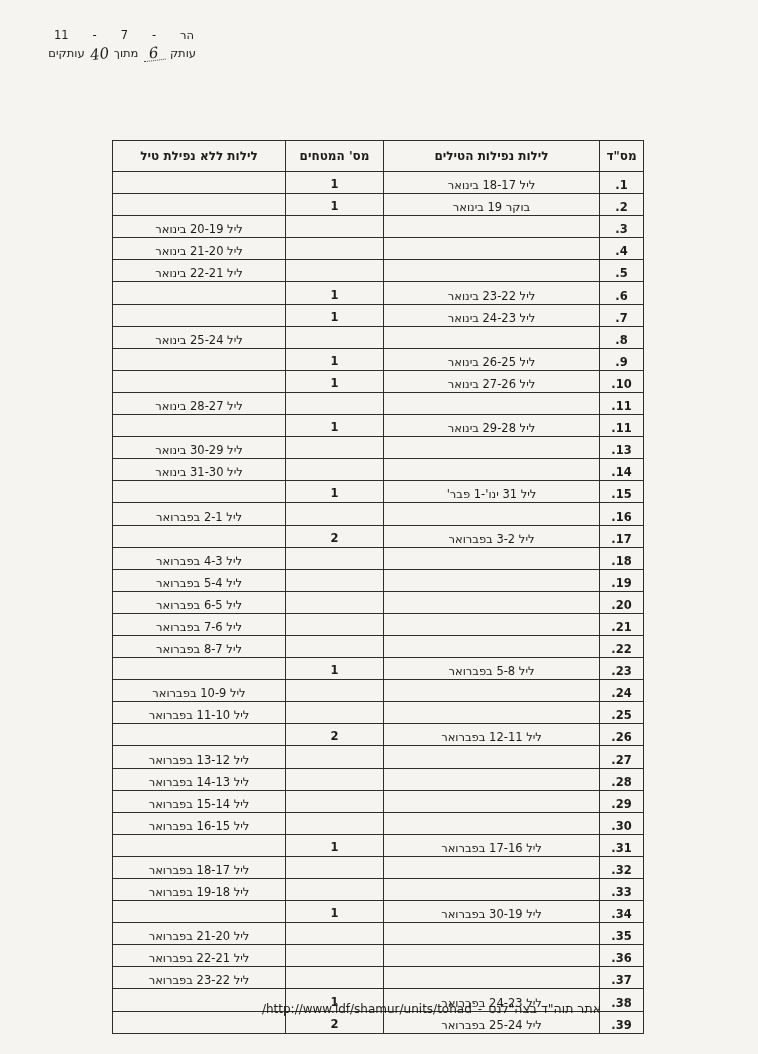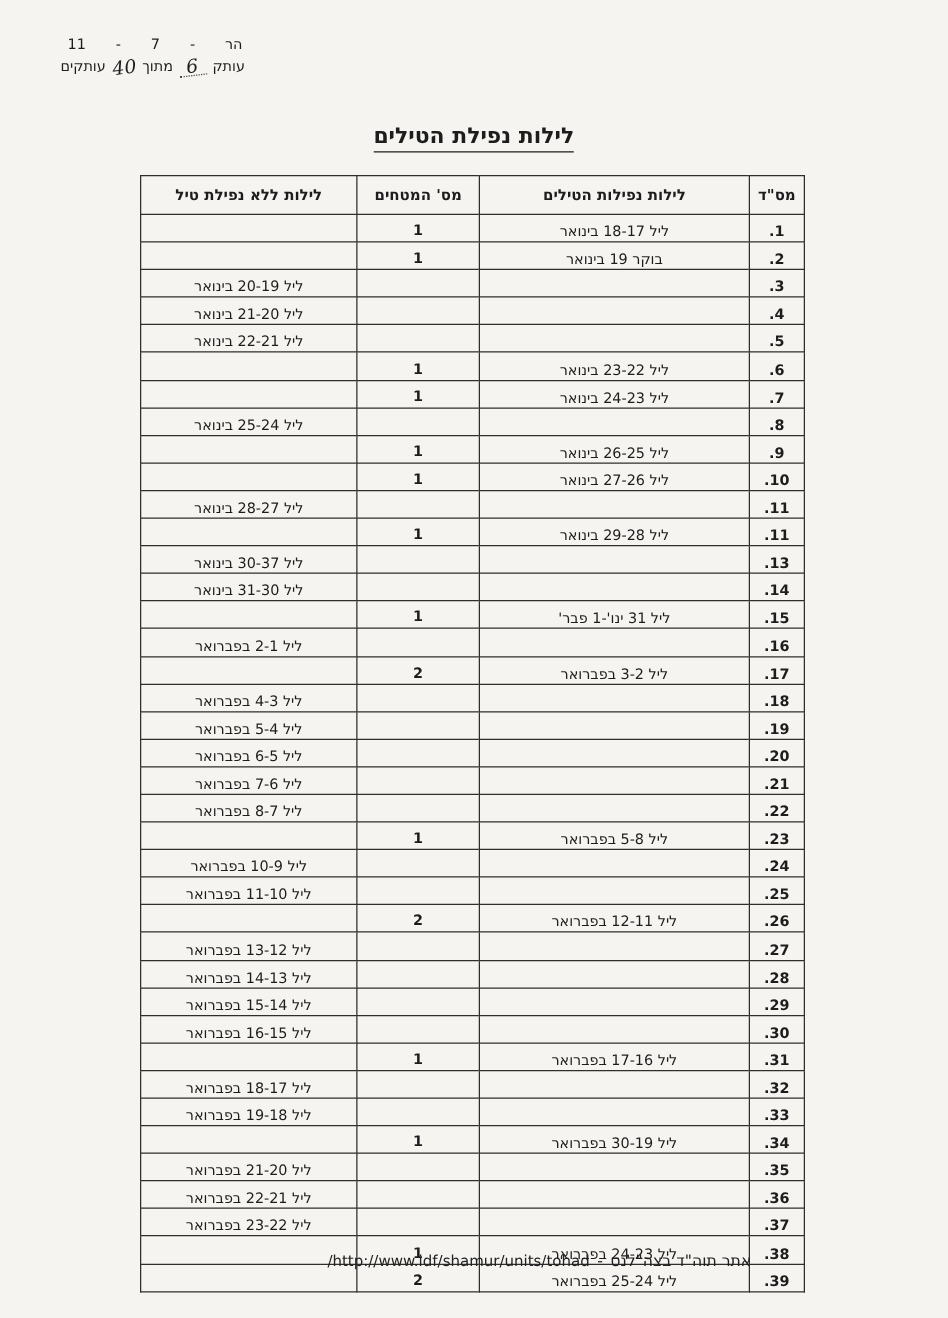--- a/index.html
+++ b/index.html
@@ -99,21 +99,20 @@
     <div class="copy-line">
       <span>עותק</span>
       <span class="hw dotted">6</span>
       <span>מתוך</span>
       <span class="hw">40</span>
       <span>עותקים</span>
     </div>
   </div>
 
 
-  <h1 class="title"><span class="u">לילות נפילת הטילים</span></h1>
 
   <table class="missiles">
     <colgroup>
       <col style="width:44px">
       <col style="width:216px">
       <col style="width:98px">
       <col style="width:173px">
     </colgroup>
     <thead>
       <tr>
@@ -193,21 +192,21 @@
         <tr>
           <td class="serial">11.</td>
           <td class="fall">ליל 29-28 בינואר</td>
           <td class="salvos">1</td>
           <td class="no_fall"></td>
         </tr>
         <tr>
           <td class="serial">13.</td>
           <td class="fall"></td>
           <td class="salvos"></td>
-          <td class="no_fall">ליל 30-37 בינואר</td>
+          <td class="no_fall">ליל 30-29 בינואר</td>
         </tr>
         <tr>
           <td class="serial">14.</td>
           <td class="fall"></td>
           <td class="salvos"></td>
           <td class="no_fall">ליל 31-30 בינואר</td>
         </tr>
         <tr>
           <td class="serial">15.</td>
           <td class="fall">ליל 31 ינו'-1 פבר'</td>

